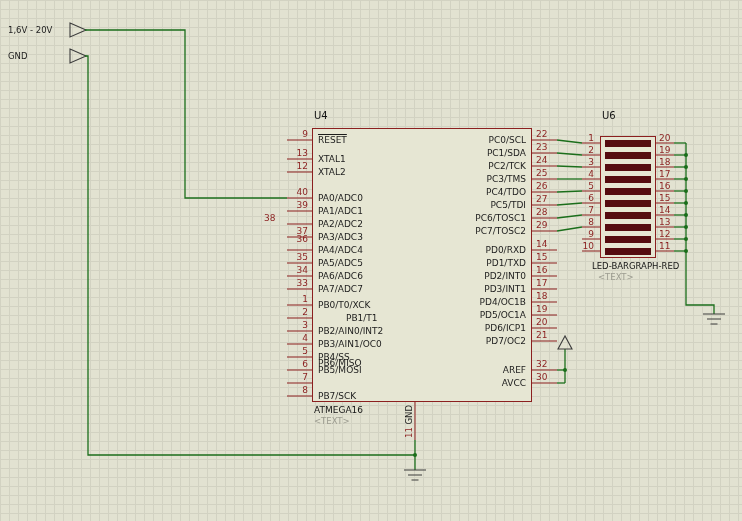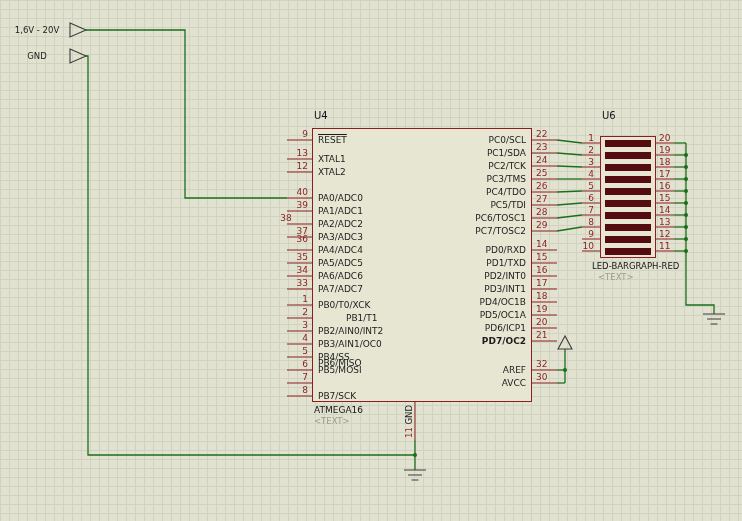--- a/index.html
+++ b/index.html
@@ -8,21 +8,21 @@
   #schematic{
     position:relative;width:742px;height:521px;overflow:hidden;
     background-color:var(--background,#e2e2d1);
     background-image:
       linear-gradient(var(--grid,#d2d2c2) 1px,transparent 1px),
       linear-gradient(90deg,var(--grid,#d2d2c2) 1px,transparent 1px);
     background-size:9px 9px;
   }
   #wire-layer{position:absolute;left:0;top:0}
   .txt{position:absolute;font-size:9px;line-height:10px;white-space:nowrap}
-  .term-label{position:absolute;font-size:8.5px;line-height:10px;color:#1c1c1c;width:58px;text-align:center;white-space:nowrap}
+  .term-label{position:absolute;font-size:8.5px;line-height:10px;color:#1c1c1c;width:58px;text-align:left;white-space:nowrap}
   #lbl-power{left:8px;top:25px}
   #lbl-gnd{left:8px;top:51px}
   #chip-body{position:absolute;left:312px;top:128px;width:220px;height:274px;
     border:1px solid var(--component-outline,#8b1f1f);background:var(--component-fill,#e6e6d3)}
   #bar-body{position:absolute;left:600px;top:136px;width:56px;height:122px;
     border:1.5px solid var(--component-outline,#8b1f1f);background:var(--component-fill,#e6e6d3)}
   #chip-ref,#bar-ref{position:absolute;font-size:10px;line-height:11px;color:#141414;white-space:nowrap}
   #chip-ref{left:314px;top:110px}
   #bar-ref{left:602px;top:110px}
   #chip-value{position:absolute;left:314px;top:405px;font-size:9px;color:#141414;white-space:nowrap}
@@ -164,21 +164,21 @@
       <div class="txt" style="left: 264px; top: 129px; width: 44px; text-align: right; color: rgb(139, 31, 31);">9</div>
       <div class="txt" style="left: 318px; top: 135px; color: rgb(28, 28, 28); text-decoration: overline;">RESET</div>
       <div class="txt" style="left: 264px; top: 148px; width: 44px; text-align: right; color: rgb(139, 31, 31);">13</div>
       <div class="txt" style="left: 318px; top: 154px; color: rgb(28, 28, 28);">XTAL1</div>
       <div class="txt" style="left: 264px; top: 161px; width: 44px; text-align: right; color: rgb(139, 31, 31);">12</div>
       <div class="txt" style="left: 318px; top: 167px; color: rgb(28, 28, 28);">XTAL2</div>
       <div class="txt" style="left: 264px; top: 187px; width: 44px; text-align: right; color: rgb(139, 31, 31);">40</div>
       <div class="txt" style="left: 318px; top: 193px; color: rgb(28, 28, 28);">PA0/ADC0</div>
       <div class="txt" style="left: 264px; top: 200px; width: 44px; text-align: right; color: rgb(139, 31, 31);">39</div>
       <div class="txt" style="left: 318px; top: 206px; color: rgb(28, 28, 28);">PA1/ADC1</div>
-      <div class="txt" style="left: 264px; top: 213px; width: 44px; text-align: center; color: rgb(139, 31, 31);">38</div>
+      <div class="txt" style="left: 264px; top: 213px; width: 44px; text-align: left; color: rgb(139, 31, 31);">38</div>
       <div class="txt" style="left: 318px; top: 219px; color: rgb(28, 28, 28);">PA2/ADC2</div>
       <div class="txt" style="left: 264px; top: 226px; width: 44px; text-align: right; color: rgb(139, 31, 31);">37</div>
       <div class="txt" style="left: 318px; top: 232px; color: rgb(28, 28, 28);">PA3/ADC3</div>
       <div class="txt" style="left: 264px; top: 234px; width: 44px; text-align: right; color: rgb(139, 31, 31);">36</div>
       <div class="txt" style="left: 318px; top: 245px; color: rgb(28, 28, 28);">PA4/ADC4</div>
       <div class="txt" style="left: 264px; top: 252px; width: 44px; text-align: right; color: rgb(139, 31, 31);">35</div>
       <div class="txt" style="left: 318px; top: 258px; color: rgb(28, 28, 28);">PA5/ADC5</div>
       <div class="txt" style="left: 264px; top: 265px; width: 44px; text-align: right; color: rgb(139, 31, 31);">34</div>
       <div class="txt" style="left: 318px; top: 271px; color: rgb(28, 28, 28);">PA6/ADC6</div>
       <div class="txt" style="left: 264px; top: 278px; width: 44px; text-align: right; color: rgb(139, 31, 31);">33</div>
@@ -223,21 +223,21 @@
       <div class="txt" style="left: 356px; top: 271px; width: 170px; text-align: right; color: rgb(28, 28, 28);">PD2/INT0</div>
       <div class="txt" style="left: 536px; top: 278px; color: rgb(139, 31, 31);">17</div>
       <div class="txt" style="left: 356px; top: 284px; width: 170px; text-align: right; color: rgb(28, 28, 28);">PD3/INT1</div>
       <div class="txt" style="left: 536px; top: 291px; color: rgb(139, 31, 31);">18</div>
       <div class="txt" style="left: 356px; top: 297px; width: 170px; text-align: right; color: rgb(28, 28, 28);">PD4/OC1B</div>
       <div class="txt" style="left: 536px; top: 304px; color: rgb(139, 31, 31);">19</div>
       <div class="txt" style="left: 356px; top: 310px; width: 170px; text-align: right; color: rgb(28, 28, 28);">PD5/OC1A</div>
       <div class="txt" style="left: 536px; top: 317px; color: rgb(139, 31, 31);">20</div>
       <div class="txt" style="left: 356px; top: 323px; width: 170px; text-align: right; color: rgb(28, 28, 28);">PD6/ICP1</div>
       <div class="txt" style="left: 536px; top: 330px; color: rgb(139, 31, 31);">21</div>
-      <div class="txt" style="left: 356px; top: 336px; width: 170px; text-align: right; color: rgb(28, 28, 28); font-weight: bold;">PD7/OC2</div>
+      <div class="txt" style="left: 356px; top: 336px; width: 170px; text-align: right; color: rgb(28, 28, 28);">PD7/OC2</div>
       <div class="txt" style="left: 536px; top: 359px; color: rgb(139, 31, 31);">32</div>
       <div class="txt" style="left: 356px; top: 365px; width: 170px; text-align: right; color: rgb(28, 28, 28);">AREF</div>
       <div class="txt" style="left: 536px; top: 372px; color: rgb(139, 31, 31);">30</div>
       <div class="txt" style="left: 356px; top: 378px; width: 170px; text-align: right; color: rgb(28, 28, 28);">AVCC</div>
       <div class="txt" style="left: 566px; top: 133px; width: 28px; text-align: right; color: rgb(139, 31, 31);">1</div>
       <div class="txt" style="left: 566px; top: 145px; width: 28px; text-align: right; color: rgb(139, 31, 31);">2</div>
       <div class="txt" style="left: 566px; top: 157px; width: 28px; text-align: right; color: rgb(139, 31, 31);">3</div>
       <div class="txt" style="left: 566px; top: 169px; width: 28px; text-align: right; color: rgb(139, 31, 31);">4</div>
       <div class="txt" style="left: 566px; top: 181px; width: 28px; text-align: right; color: rgb(139, 31, 31);">5</div>
       <div class="txt" style="left: 566px; top: 193px; width: 28px; text-align: right; color: rgb(139, 31, 31);">6</div>

